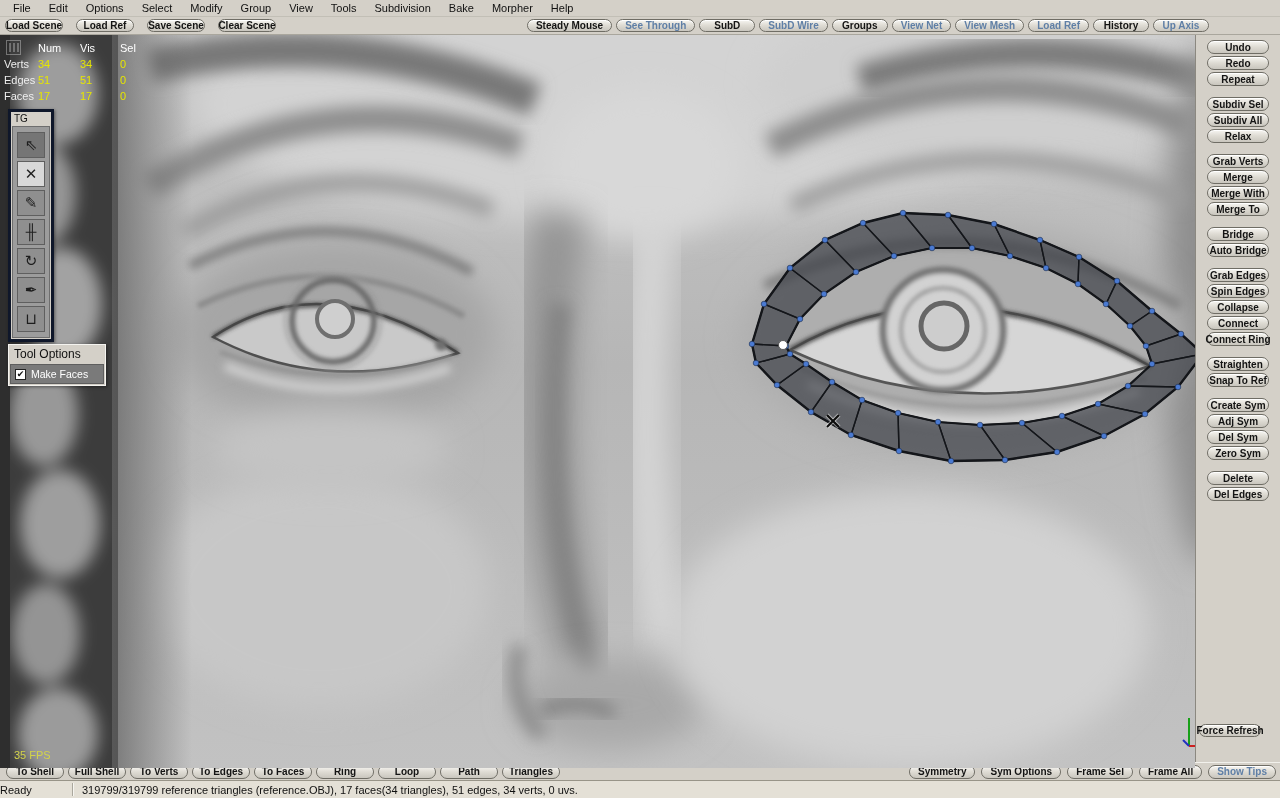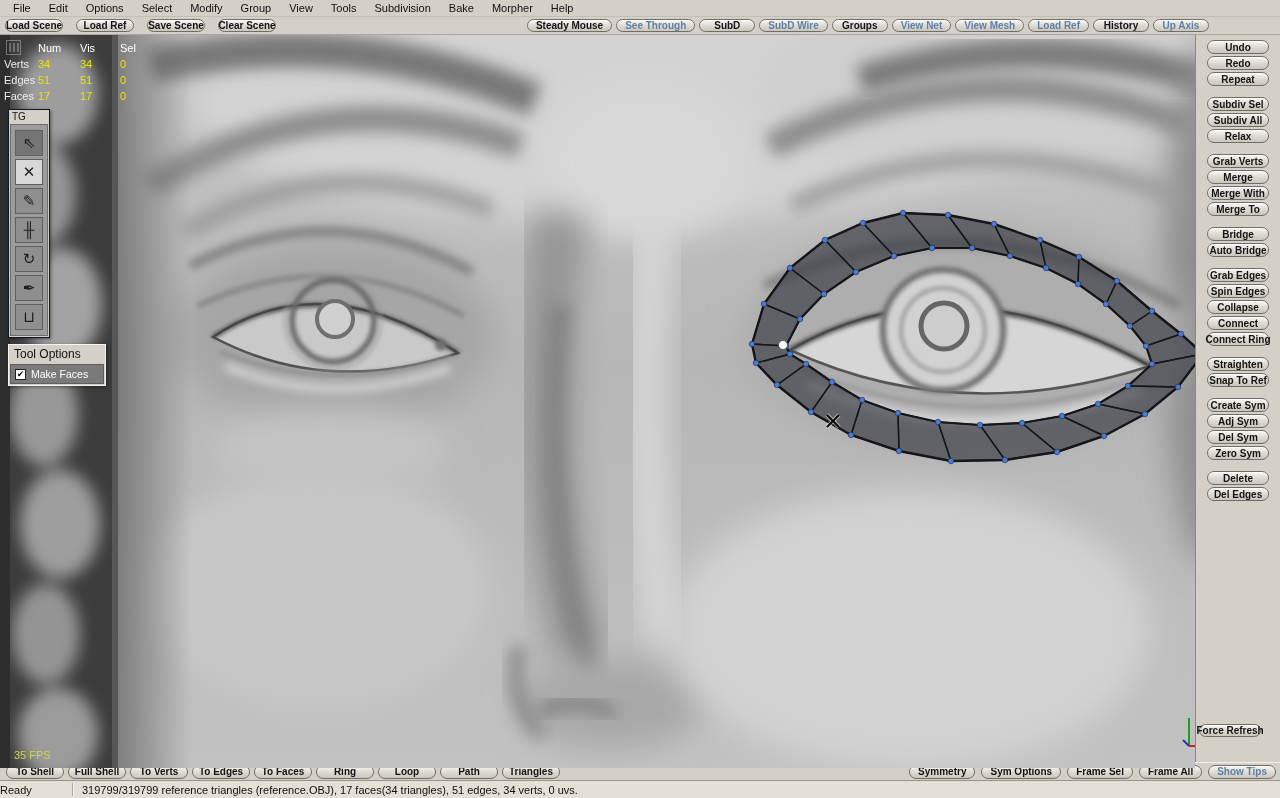--- a/index.html
+++ b/index.html
@@ -29,21 +29,21 @@
   #viewport{position:relative;width:1211px;height:733px;overflow:hidden;background:#b91c1c;}
   #scene{position:absolute;left:0;top:0;}
   
   #stats{position:absolute;left:2px;top:7px;font-size:11px;color:#f2f2f2;
          display:grid;grid-template-columns:36px 42px 40px 28px;row-gap:4px;}
   #stats .hdr{color:#ffffff;}
   #stats .lbl{color:#eeeeee;padding-left:2px;}
   #stats .val{color:#e6e600;}
   
   #palette{position:absolute;left:8px;top:74px;width:40px;background:#d4d0c8;
-           border:1px solid #0f172a;box-shadow:1px 1px 3px rgba(0,0,0,.45);}
+           border:3px solid #0f172a;box-shadow:1px 1px 3px rgba(0,0,0,.45);}
   .pal-title{font-size:10px;color:#111;padding:1px 3px;}
   .pal-body{background:#9c9c9c;border:1px solid #6e6e6e;margin:1px;padding:2px 0;}
   .pal-btn{display:block;width:28px;height:26px;margin:3px auto;border:1px solid #5f5f5f;
            background:#8f8f8f;color:#1d1d1d;font-size:15px;line-height:24px;text-align:center;
            padding:0;cursor:default;}
   .pal-btn.dark{background:#757575;}
   .pal-btn.active{background:#d8d8d8;}
   
   #toolopts{position:absolute;left:8px;top:309px;width:96px;background:#d4d0c8;
             border:1px solid #f4f3ef;box-shadow:1px 1px 3px rgba(0,0,0,.45);}

